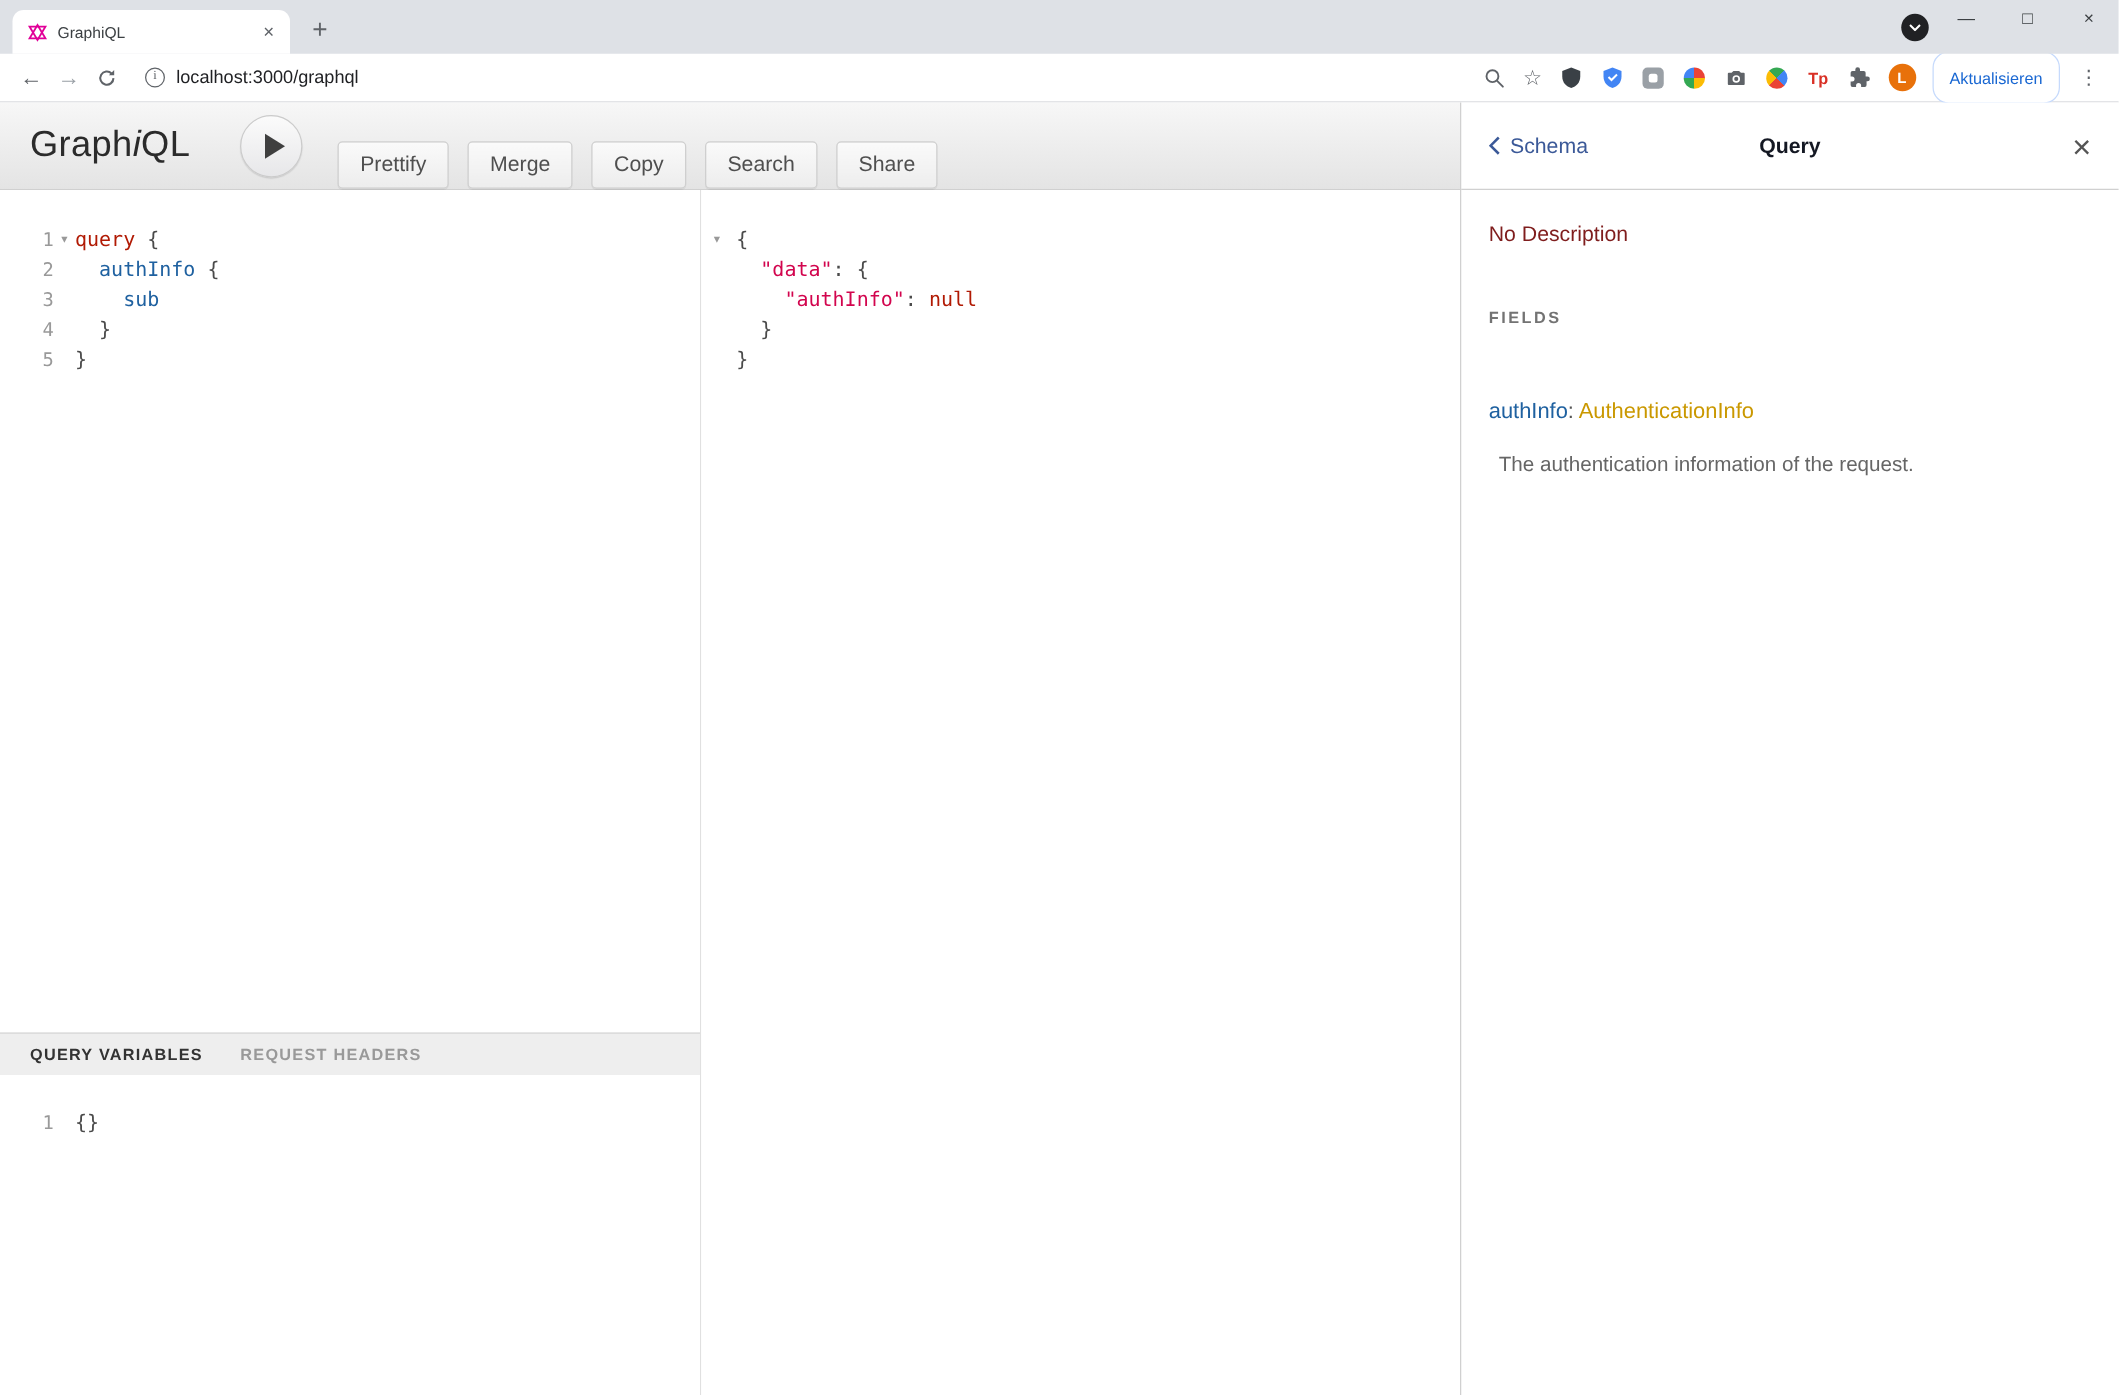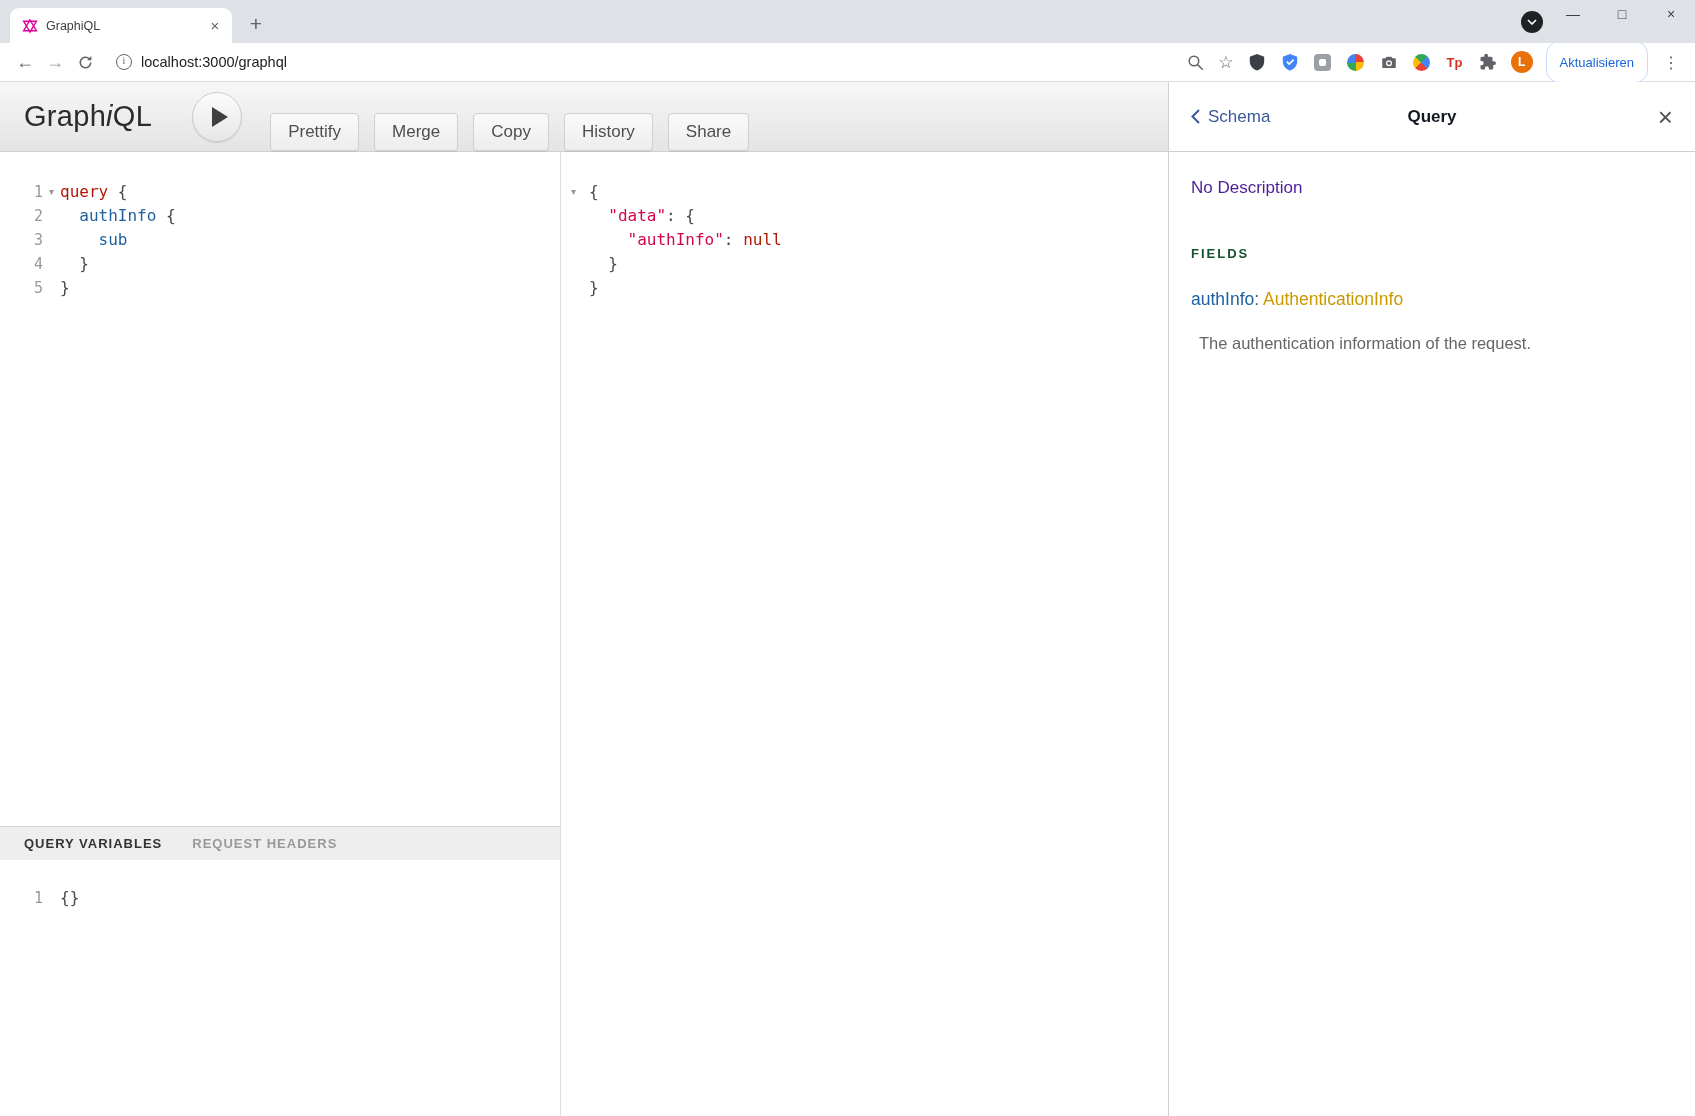--- a/index.html
+++ b/index.html
@@ -113,24 +113,24 @@
   .doc-title { position:absolute; left:0; right:0; text-align:center; font-size:17px;
                font-weight:bold; color:#141823; }
   .doc-close { margin-left:auto; z-index:2; color:#555; font-size:26px; line-height:1;
                cursor:pointer; }
   .doc-search { height:57px; flex:none; border-bottom:1px solid #d6d6d6; display:flex;
                 align-items:center; gap:11px; padding:0 22px; }
   .doc-search input { border:none; outline:none; flex:1; font-size:17px; color:#333;
                       background:transparent; font-family:"Liberation Sans", sans-serif; }
   .doc-search input::placeholder { color:#999; }
   .doc-content { padding:26px 22px; }
-  .no-desc { font-size:17px; color:#4c1d95; }
+  .no-desc { font-size:17px; color:#7f1d1d; }
   .fields-heading { margin-top:48px; font-size:13px; font-weight:bold; letter-spacing:2px;
-                    color:#14532d; }
-  .doc-field { margin-top:28px; font-size:17.5px; }
+                    color:#737373; }
+  .doc-field { margin-top:57px; font-size:17.5px; }
   .field-name { color:#1F61A0; cursor:pointer; }
   .field-sep { color:#555; }
   .field-type { color:#CA9800; cursor:pointer; }
   .field-desc { margin-top:24px; margin-left:8px; font-size:16.5px; color:#666; }
 </style>
 </head>
 <body>
 
 <div class="window">
 
@@ -224,21 +224,21 @@
 
       <div class="gql-toolbar">
         <span class="logo"><span>Graph</span><em>i</em><span>QL</span></span>
         <div class="exec-btn">
           <span class="play-tri"></span>
         </div>
         <div class="tb-buttons">
           <button class="tb-btn">Prettify</button>
           <button class="tb-btn">Merge</button>
           <button class="tb-btn">Copy</button>
-          <button class="tb-btn">History</button>
+          <button class="tb-btn">Search</button>
           <button class="tb-btn">Share</button>
         </div>
       </div>
 
       <div class="main-row">
         <div class="editor-pane">
           <div class="codewrap query-editor" id="query-code">
               <div class="cmrow">
                 <span class="gut">
                   <span class="gnum">1</span>

